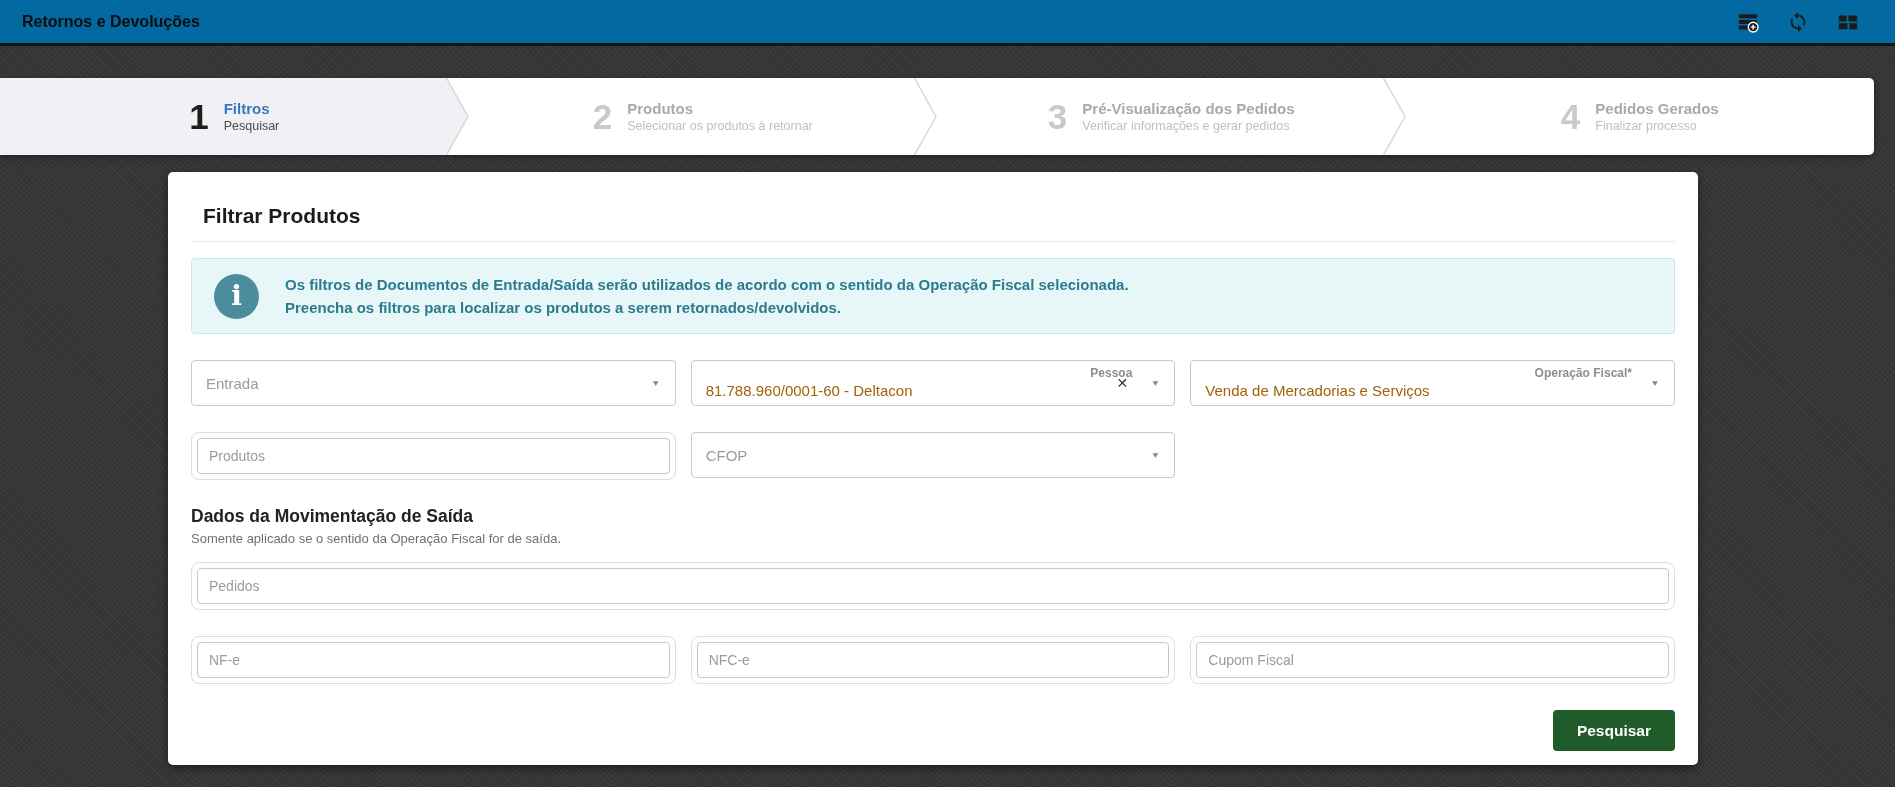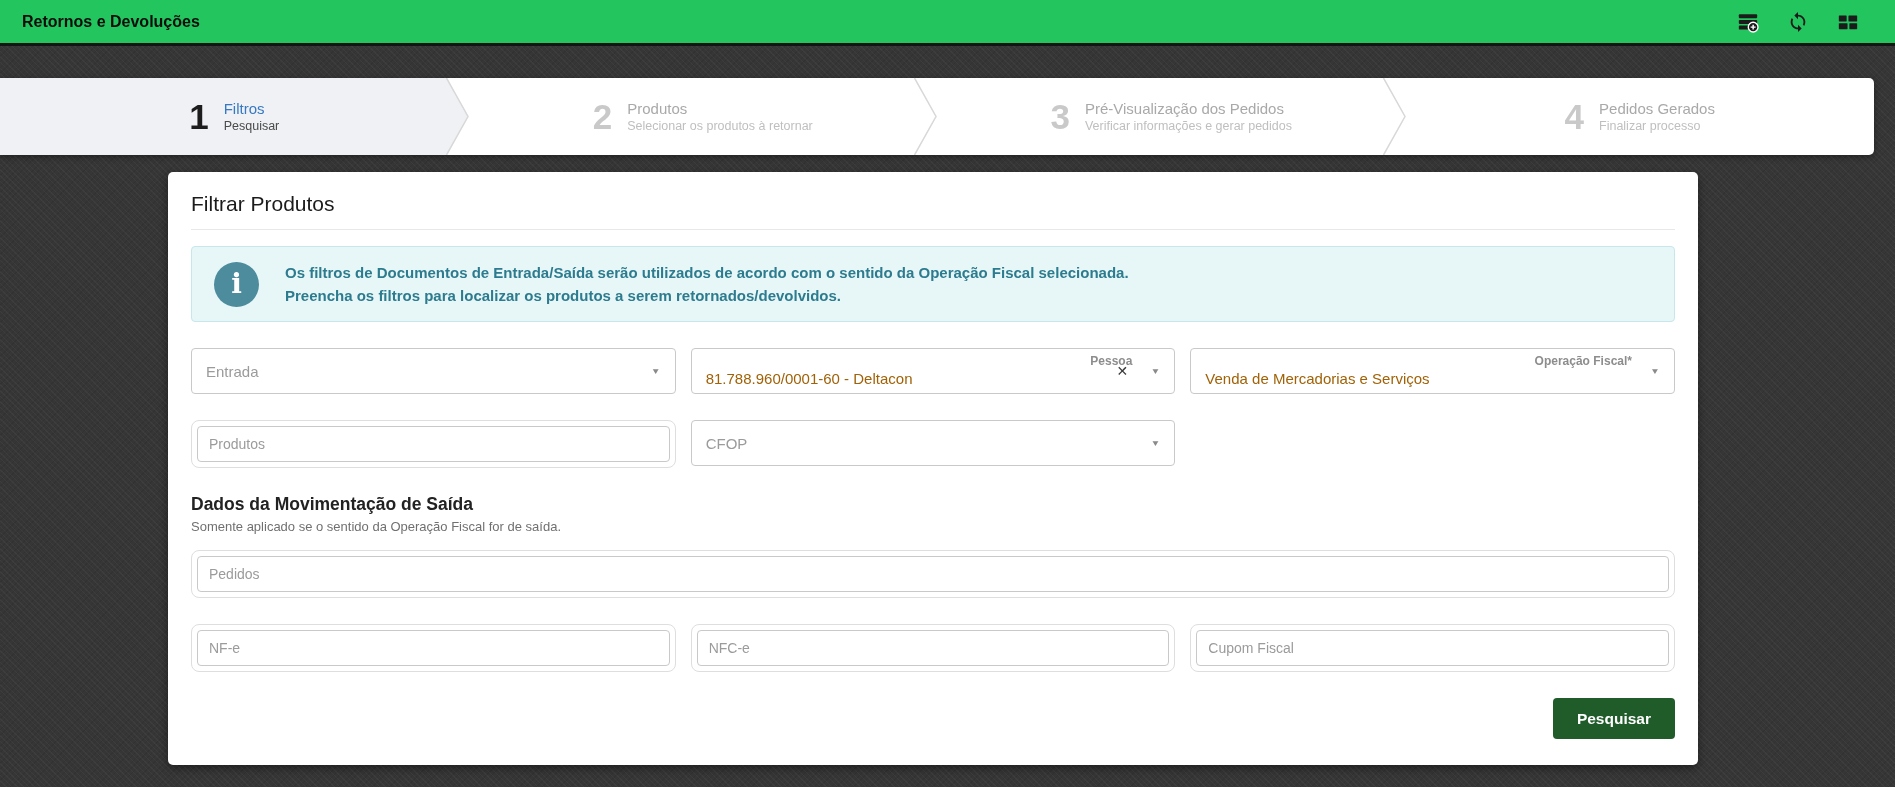--- a/index.html
+++ b/index.html
@@ -6,52 +6,52 @@
   body{
     width:1895px;height:787px;overflow:hidden;position:relative;
     font-family:"Liberation Sans","DejaVu Sans",sans-serif;
     background-color:var(--page-bg,#363636);
     background-image:
       repeating-linear-gradient(45deg, rgba(255,255,255,.035) 0 1px, transparent 1px 4px),
       repeating-linear-gradient(-45deg, rgba(0,0,0,.07) 0 1px, transparent 1px 4px);
   }
   
   .topbar{
-    position:absolute;top:0;left:0;width:100%;height:46px;background:#22c55e;
+    position:absolute;top:0;left:0;width:100%;height:46px;background:#0369a1;
     border-bottom:3px solid #141414;box-sizing:border-box;display:flex;align-items:center;
   }
   .topbar-title{margin-left:22px;font-size:16px;font-weight:700;color:#0c0c0c;}
   .topbar-icons{position:absolute;right:36px;top:0;height:43px;display:flex;align-items:center;gap:28px;}
   .tb-icon{width:22px;height:22px;display:inline-flex;align-items:center;justify-content:center;cursor:pointer;}
   .tb-icon svg{width:22px;height:22px;}
   
   .stepper{
     position:absolute;top:78px;left:0;width:1874px;height:77px;background:#ffffff;
     border-radius:0 5px 5px 0;box-shadow:0 2px 6px rgba(0,0,0,.4);display:flex;
   }
   .step{flex:1 1 0;position:relative;display:flex;align-items:center;justify-content:center;gap:15px;cursor:pointer;}
   .step.active::before{
     content:"";position:absolute;inset:0;background:#eff1f4;
     clip-path:polygon(0 0, calc(100% - 22px) 0, 100% 50%, calc(100% - 22px) 100%, 0 100%);
   }
   .step>*{position:relative;}
   .step-num{font-size:35px;font-weight:700;line-height:1;color:#c9c9c9;}
   .step.active .step-num{color:#1d1d1d;}
-  .step-title{font-size:15px;font-weight:400;line-height:19px;color:#a9a9a9;}
+  .step-title{font-size:15px;font-weight:700;line-height:19px;color:#a9a9a9;}
   .step.active .step-title{color:var(--accent-blue,#3778c2);}
   .step-sub{font-size:12.5px;line-height:16px;color:#bfbfbf;}
   .step.active .step-sub{color:#4a4a4a;}
   .step-sep{position:absolute;right:0;top:0;width:23px;height:77px;}
   
   .card{
     position:absolute;top:172px;left:168px;width:1530px;height:593px;box-sizing:border-box;
     background:#ffffff;border-radius:5px;box-shadow:0 3px 8px rgba(0,0,0,.45);
     padding:20px 23px 22px;
   }
-  .card-title{margin:0;font-size:21px;font-weight:400;color:#1b1b1b;}
+  .card-title{margin:12px;font-size:21px;font-weight:700;color:#1b1b1b;}
   .divider{border-top:1px solid #e8e8e8;margin-top:13px;}
   .alert{
     margin-top:16px;background:var(--alert-bg,#e7f7f8);border:1px solid var(--alert-border,#c7e7ea);
     border-radius:4px;padding:14px 22px;display:flex;align-items:center;gap:26px;box-sizing:border-box;
   }
   .alert-icon{
     width:45px;height:45px;border-radius:50%;background:var(--alert-icon-bg,#4c8c9d);flex:0 0 45px;
     color:#ffffff;font-family:"DejaVu Serif","Liberation Serif",serif;font-weight:700;font-size:28px;
     display:flex;align-items:center;justify-content:center;line-height:1;
   }

